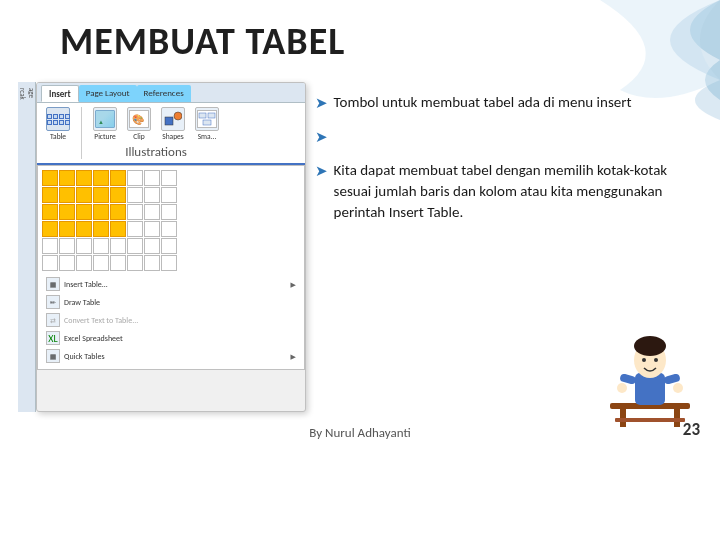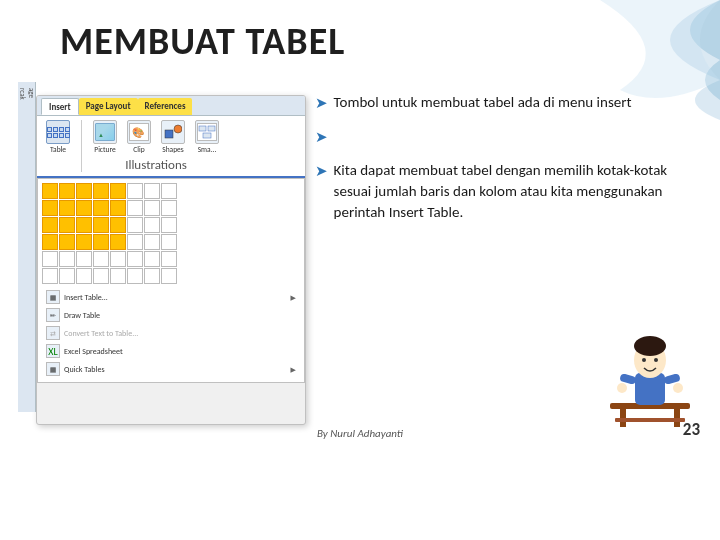--- a/index.html
+++ b/index.html
@@ -51,22 +51,21 @@
       background: #dce6f1;
       border-bottom: 1px solid #b0bec5;
       padding: 2px 4px 0;
       font-size: 9px;
     }
     .ribbon-tab {
       padding: 2px 7px;
       border-radius: 2px 2px 0 0;
       cursor: pointer;
       color: #333;
-      background: #fde047;
-      font-weight: bold;
+      background: #7dd3fc;
     }
     .ribbon-tab.active {
       background: #ffffff;
       border: 1px solid #b0bec5;
       border-bottom: 1px solid #fff;
       font-weight: bold;
     }
 
     
     .ribbon-content {
@@ -325,43 +324,42 @@
       font-size: 17px;
       color: #333;
       font-weight: bold;
     }
 
     .footer-author {
       position: absolute;
       bottom: 8px;
       left: 50%;
       transform: translateX(-50%);
-      font-size: 11px;
+      font-size: 13px;
       color: #555;
-      font-style: italic;
     }
   </style>
 </head>
 <body>
 
 <svg class="wave-bg" width="300" height="120" viewBox="0 0 300 120">
   <path d="M300,0 Q200,40 300,80 Q250,100 300,120 L300,0Z" fill="#b8d4e8" opacity="0.5"></path>
   <path d="M300,0 Q240,30 300,60 Q270,80 300,100 L300,0Z" fill="#7fb3d3" opacity="0.4"></path>
   <path d="M180,0 Q260,50 200,90 Q240,110 300,80 Q260,40 300,0Z" fill="#c5dff0" opacity="0.35"></path>
 </svg>
 
 <div class="page-container">
 
   <h1 class="title">MEMBUAT TABEL</h1>
 
   <div class="left-sidebar">
     <span style="writing-mode:vertical-rl;font-size:7px;color:#555;">age<br>rcak</span>
   </div>
 
-  <div class="ribbon-area" style="left:36px;margin-top:13px;">
+  <div class="ribbon-area" style="left:36px;">
 
     <div class="ribbon-tabs">
       <div class="ribbon-tab active">Insert</div>
       <div class="ribbon-tab">Page Layout</div>
       <div class="ribbon-tab">References</div>
     </div>
 
     <div class="ribbon-content">
 
       <div class="ribbon-group">

